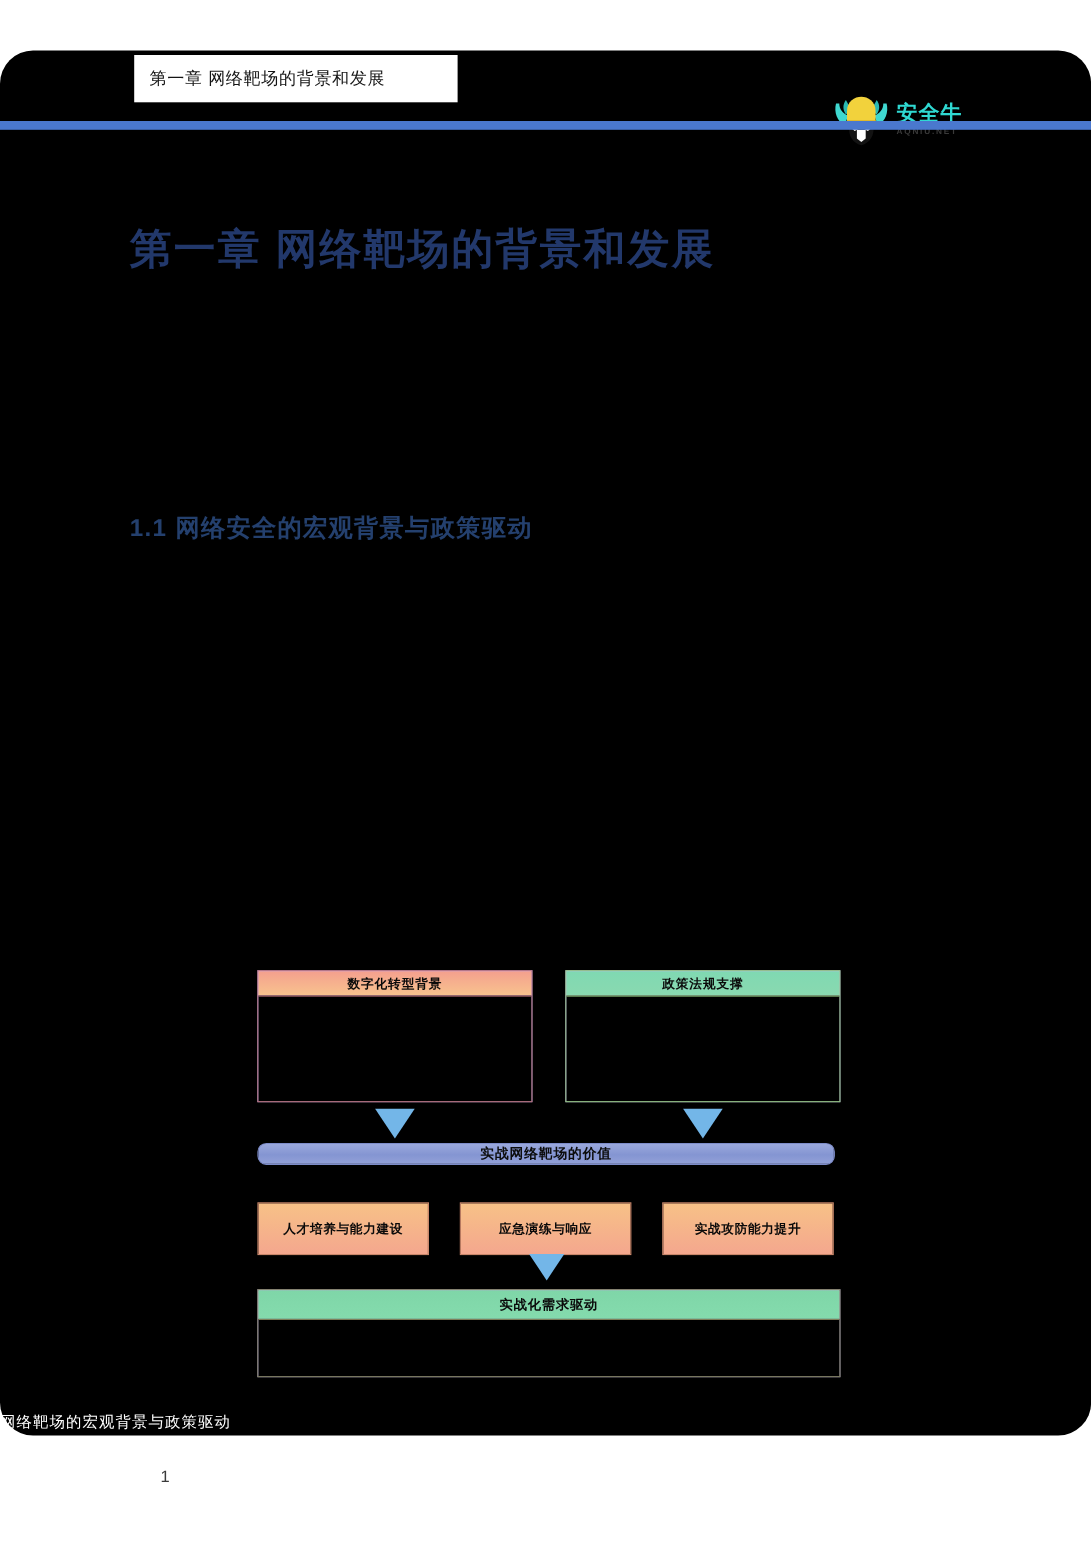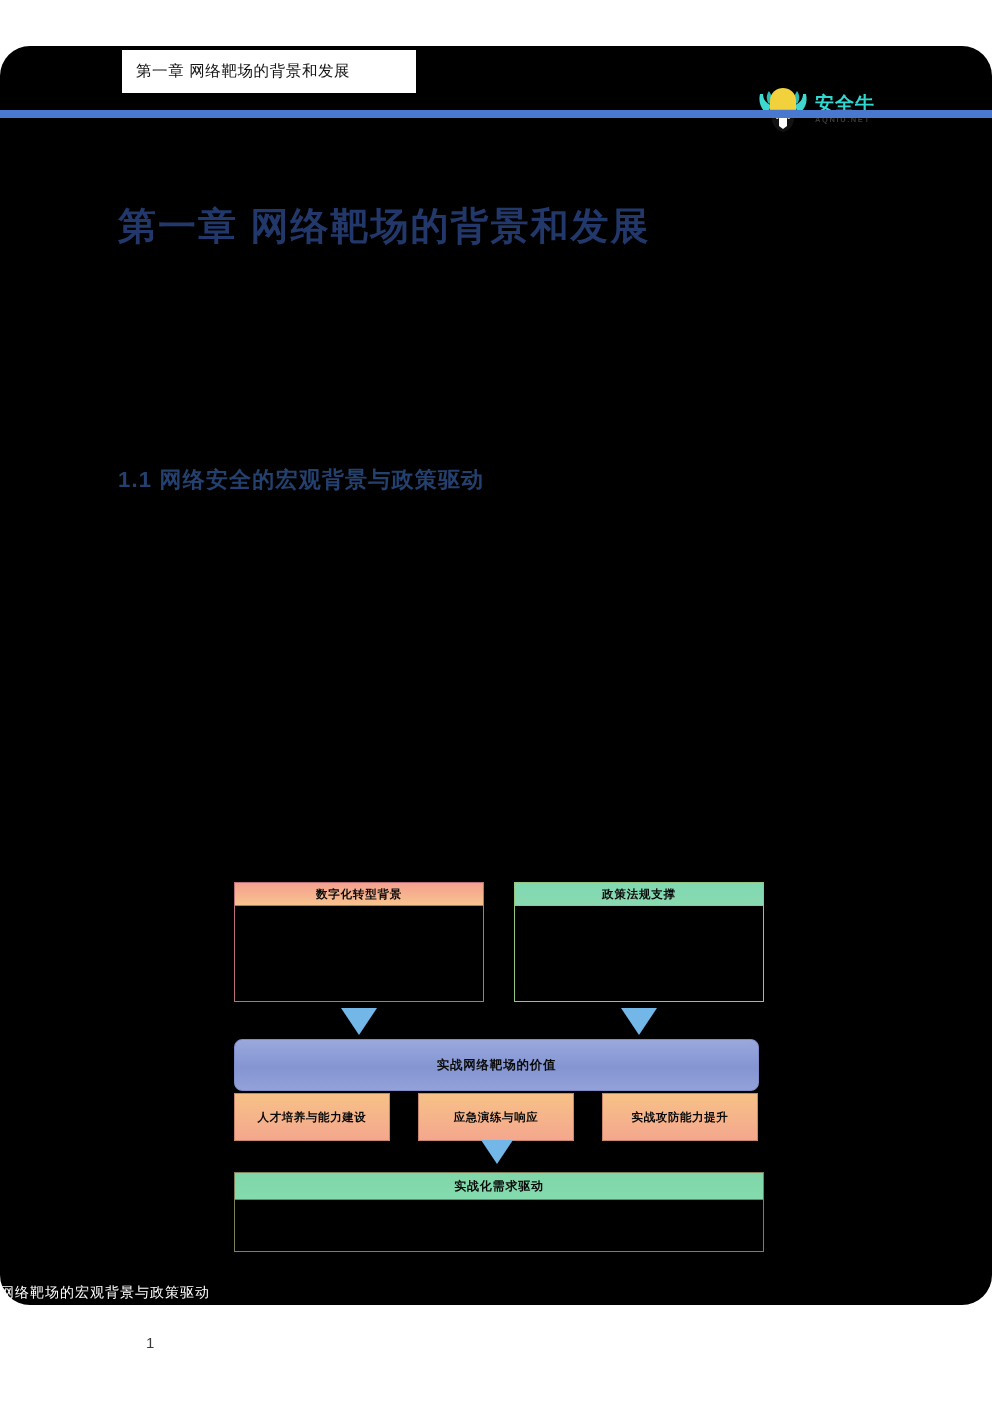--- a/index.html
+++ b/index.html
@@ -201,21 +201,21 @@
     font-size: 12px;
     font-family: Liberation Mono, monospace;
   }
   .box-demand .node-body { height: 52px; border-top: 1px solid #7f7f5a; }
 
   
   .bar-value {
     left: 234px;
     top: 993px;
     width: 525px;
-    height: 52px;
+    height: 20px;
     border-radius: 8px;
     background: linear-gradient(180deg, #9aa8dc 0%, #8495d2 55%, #93a1d8 100%);
     border: 1px solid #7d8cc9;
     display: flex;
     align-items: center;
     justify-content: center;
     font-size: 12.5px;
     font-weight: bold;
     color: #0c0c0c;
     letter-spacing: 0.8px;

